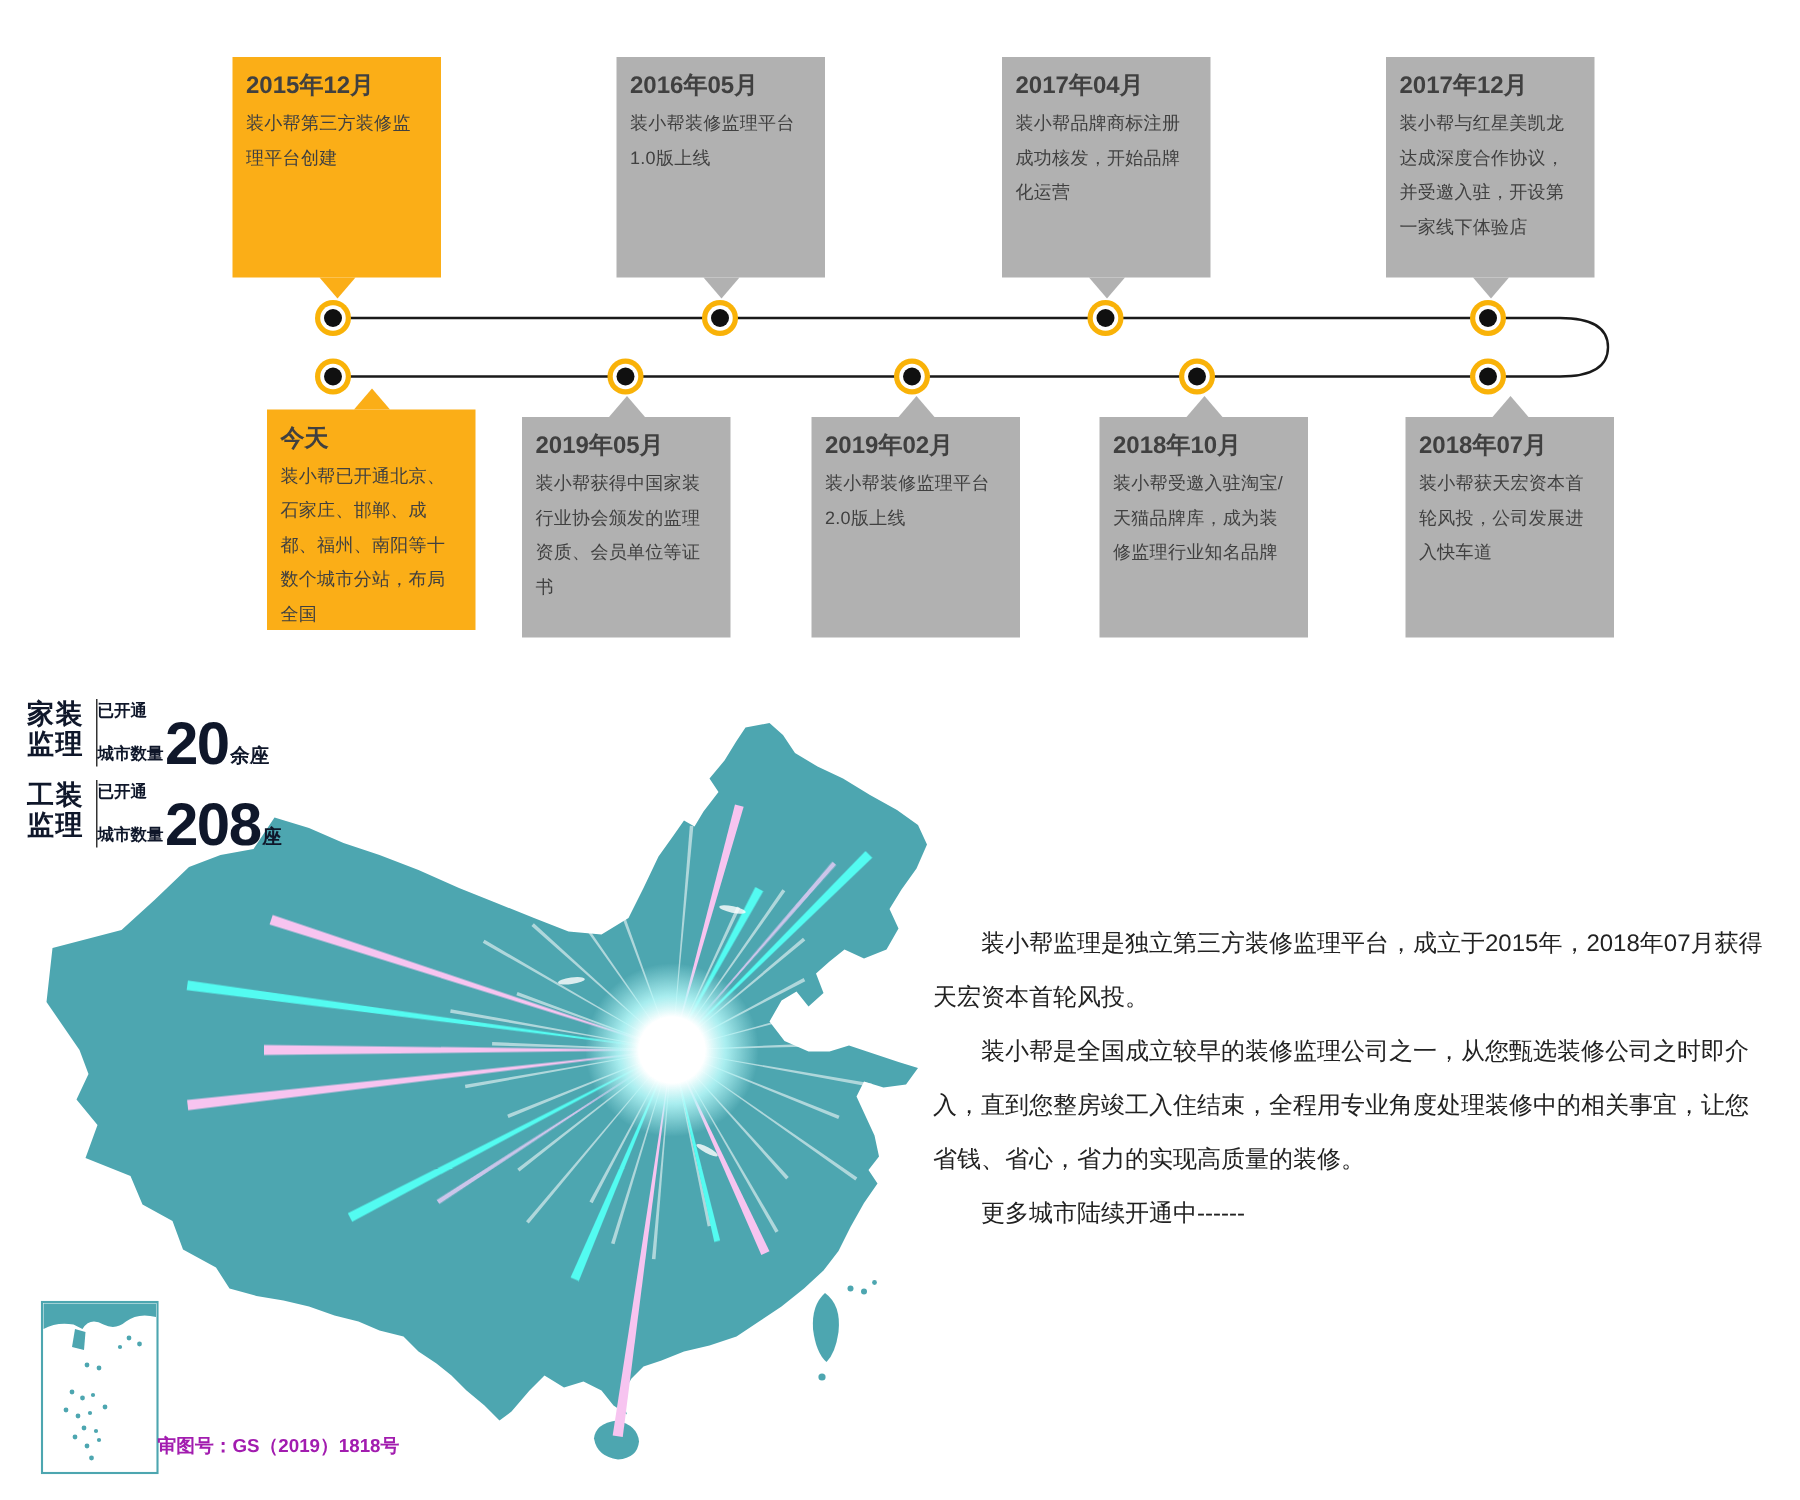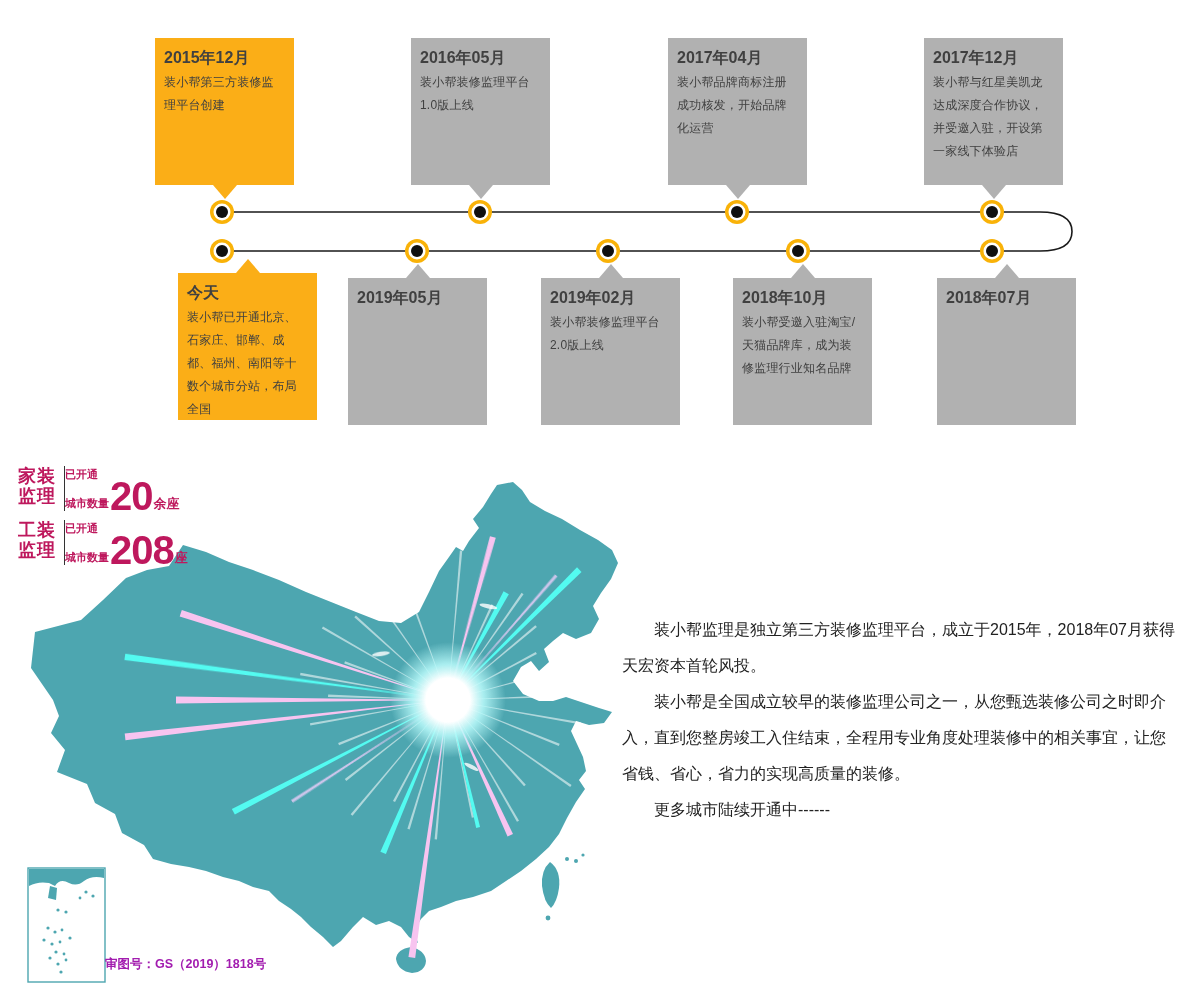--- a/index.html
+++ b/index.html
@@ -16,21 +16,21 @@
      border:12px solid transparent;border-bottom:0;border-top:14px solid #B1B1B1;}
   .tcard.down.hl::after{border-top-color:#FBAE17;}
   .tcard.up::after{content:"";position:absolute;left:50%;margin-left:-12px;bottom:100%;
      border:12px solid transparent;border-top:0;border-bottom:14px solid #B1B1B1;}
   .tcard.up.hl::after{border-bottom-color:#FBAE17;}
 
   .tl-dot{position:absolute;width:12px;height:12px;border-radius:50%;background:#101010;
      box-shadow:0 0 0 2.5px #ffffff,0 0 0 6px #F9B208;transform:translate(-50%,-50%);}
 
   
-  .stats{position:absolute;left:18px;top:466px;color:#be185d;}
+  .stats{position:absolute;left:18px;top:466px;color:#0f172a;}
   .stat-row{display:flex;align-items:stretch;margin-bottom:9px;}
   .stat-cat{font-size:18px;font-weight:bold;line-height:20px;padding-right:8px;letter-spacing:1px;}
   .stat-right{border-left:1.5px solid #333;padding-left:0;}
   .stat-status{font-size:11px;font-weight:bold;line-height:14px;padding-top:1px;}
   .stat-line{display:flex;align-items:flex-end;}
   .stat-label{font-size:11px;font-weight:bold;line-height:15px;}
   .stat-value{font-size:40px;font-weight:bold;line-height:30px;letter-spacing:-1px;margin:0 1px;}
   .stat-unit{font-size:13px;font-weight:bold;line-height:15px;}
 
   
@@ -61,31 +61,33 @@
   <div class="date">2017年12月</div>
   <div class="desc">装小帮与红星美凯龙达成深度合作协议，并受邀入驻，开设第一家线下体验店</div>
 </div>
 
 <div class="tcard hl up" style="left:156px;top:273px;margin-left:22px;">
   <div class="date">今天</div>
   <div class="desc">装小帮已开通北京、石家庄、邯郸、成都、福州、南阳等十数个城市分站，布局全国</div>
 </div>
 <div class="tcard up" style="left:348px;top:278px;">
   <div class="date">2019年05月</div>
+  <div class="desc">装小帮获得中国家装行业协会颁发的监理资质、会员单位等证书</div>
 </div>
 <div class="tcard up" style="left:541px;top:278px;">
   <div class="date">2019年02月</div>
   <div class="desc">装小帮装修监理平台2.0版上线</div>
 </div>
 <div class="tcard up" style="left:733px;top:278px;">
   <div class="date">2018年10月</div>
   <div class="desc">装小帮受邀入驻淘宝/天猫品牌库，成为装修监理行业知名品牌</div>
 </div>
 <div class="tcard up" style="left:925px;top:278px;margin-left:12px;">
   <div class="date">2018年07月</div>
+  <div class="desc">装小帮获天宏资本首轮风投，公司发展进入快车道</div>
 </div>
 
 <svg class="layer" style="left:0;top:0;" width="1200" height="440" viewBox="0 0 1200 440">
   <path d="M222,212 H1040 C1062,212 1072,219 1072,231.5 C1072,244 1062,251 1040,251 H222" fill="none" stroke="#1a1a1a" stroke-width="1.6"></path>
 </svg>
 
 <span class="tl-dot" style="left:222px;top:212px;"></span>
 <span class="tl-dot" style="left:480px;top:212px;"></span>
 <span class="tl-dot" style="left:737px;top:212px;"></span>
 <span class="tl-dot" style="left:992px;top:212px;"></span>

